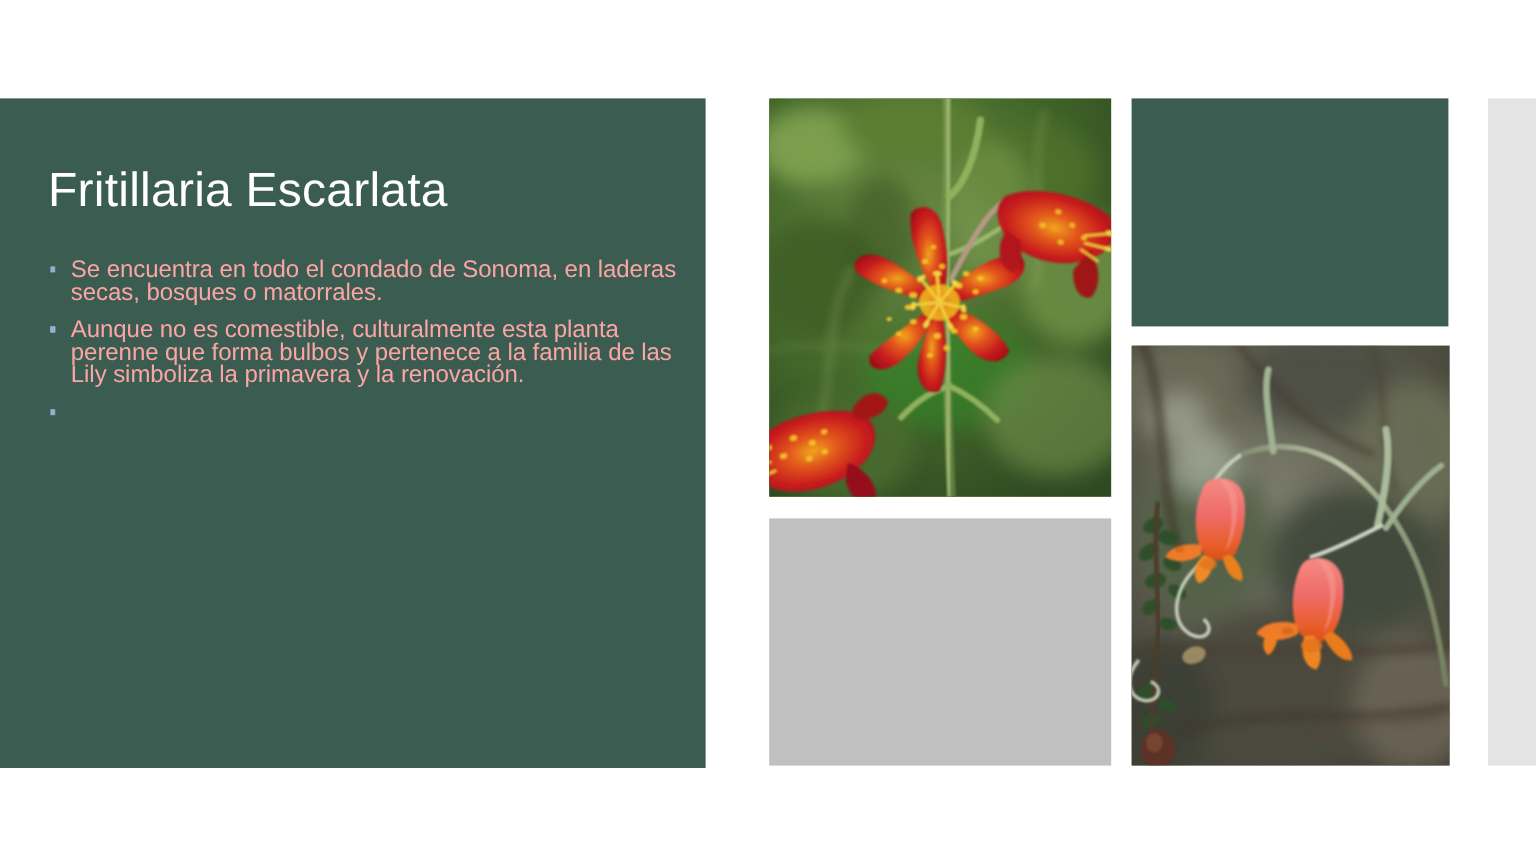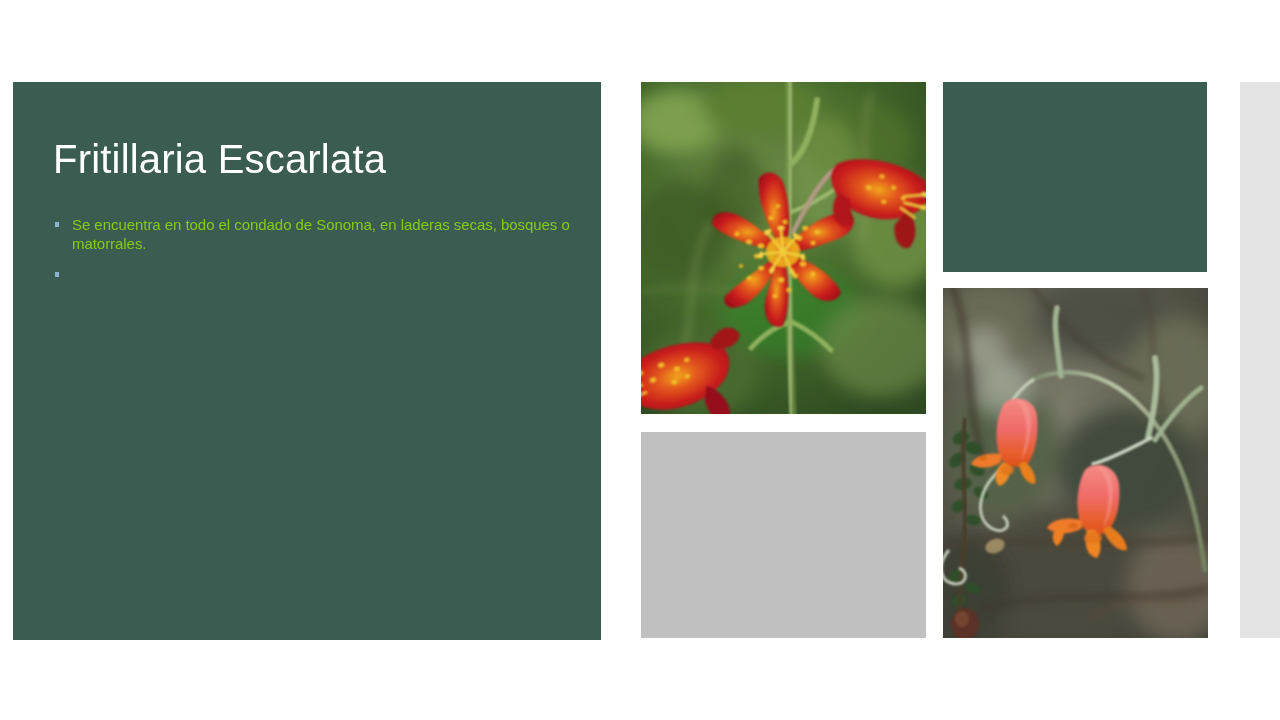--- a/index.html
+++ b/index.html
@@ -11,21 +11,21 @@
     width: 1280px;
     height: 720px;
     position: relative;
     overflow: hidden;
     font-family: "Liberation Sans", sans-serif;
   }
 
   
   #content-panel {
     position: absolute;
-    left: 13px;
+    left: 0;
     top: 82px;
     width: 588px;
     height: 558px;
     background: #3B5C50;
     box-sizing: border-box;
   }
 
   #slide-title {
     position: absolute;
     left: 40px;
@@ -46,22 +46,22 @@
     width: 528px;
     list-style: none;
     margin: 0;
     padding: 0;
   }
 
   .bullet-item {
     position: relative;
     padding-left: 19px;
     margin-bottom: 13px;
-    color: #84cc16;
-    font-size: 15px;
+    color: #fca5a5;
+    font-size: 20px;
     line-height: 18.5px;
     letter-spacing: -0.05px;
   }
   .bullet-item:last-child { margin-bottom: 0; }
 
   .bullet-marker {
     position: absolute;
     left: 2px;
     top: 6px;
     width: 4px;
@@ -127,20 +127,24 @@
   <ul id="bullet-list">
     <li class="bullet-item">
       <span class="bullet-marker" style="background: rgb(140, 180, 210);"></span>
       <span>Se encuentra en todo el condado de Sonoma, en laderas secas, bosques o matorrales.</span>
     </li>
     <li class="bullet-item">
       <span class="bullet-marker" style="background: rgb(140, 180, 210);"></span>
     </li>
     <li class="bullet-item">
       <span class="bullet-marker" style="background: rgb(140, 180, 210);"></span>
+    </li>
+    <li class="bullet-item">
+      <span class="bullet-marker" style="background: rgb(140, 180, 210);"></span>
+      <span>Aunque no es comestible, culturalmente esta planta perenne que forma bulbos y pertenece a la familia de las Lily simboliza la primavera y la renovación.</span>
     </li>
     <li class="bullet-item">
       <span class="bullet-marker" style="background: rgb(140, 180, 210);"></span>
     </li>
   </ul>
 
 </div>
 
 <div class="media" id="photo-fritillaria-open">
   <svg viewBox="0 0 285 332" preserveAspectRatio="xMidYMid slice" aria-hidden="true">

